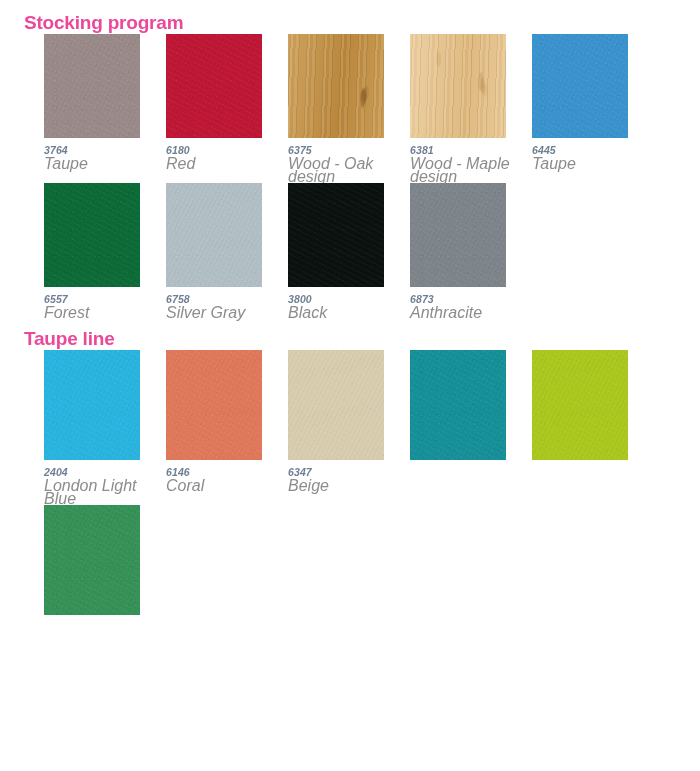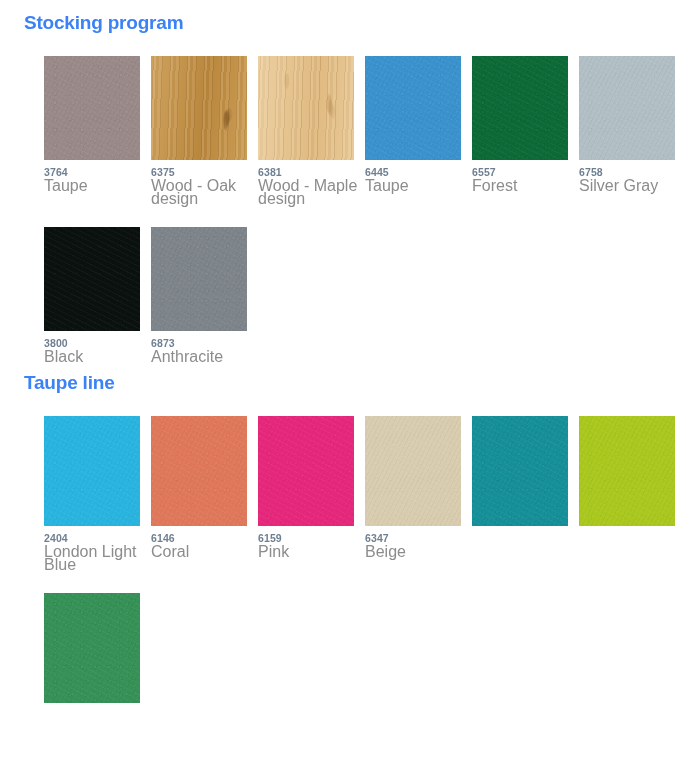--- a/index.html
+++ b/index.html
@@ -22,44 +22,45 @@
     box-sizing: border-box;
     padding: 0;
   }
 
   
   .section-title {
     font-family: "Liberation Sans", sans-serif;
     font-weight: bold;
     font-size: 19px;
     line-height: 22px;
-    color: #3b82f6;
+    color: #ec4899;
     letter-spacing: -0.2px;
     margin: 0;
     padding: 0 0 0 24px;
   }
   .section-stocking {
     padding-top: 12px;
   }
   .section-fullline {
     padding-top: 9px;
   }
 
   
   .swatch-grid {
     display: flex;
     flex-wrap: wrap;
     padding-left: 44px;
     padding-right: 8px;
     box-sizing: border-box;
   }
   .swatch-cell {
-    width: 107px;
-    margin-top: 22px;
+    width: 122px;
+    margin-top: 0;
     box-sizing: border-box;
+    font-style: italic;
   }
   .swatch-chip {
     width: 96px;
     height: 104px;
     position: relative;
     overflow: hidden;
     border: 0;
   }
   .swatch-grid.fullline .swatch-chip {
     height: 110px;
@@ -151,20 +152,25 @@
 
   <h2 class="section-title section-stocking">Stocking program</h2>
 
   <div class="swatch-grid stocking" id="grid-0">
       <div class="swatch-cell">
         <div class="swatch-chip grain" style="background: rgb(154, 139, 138);"></div>
         <div class="swatch-code">3764</div>
         <div class="swatch-name">Taupe</div>
       </div>
       <div class="swatch-cell">
+        <div class="swatch-chip grain" style="background: rgb(191, 23, 53);"></div>
+        <div class="swatch-code">6180</div>
+        <div class="swatch-name">Red</div>
+      </div>
+      <div class="swatch-cell">
         <div class="swatch-chip wood" style="background: rgb(194, 143, 65);"></div>
         <div class="swatch-code">6375</div>
         <div class="swatch-name">Wood - Oak design</div>
       </div>
       <div class="swatch-cell">
         <div class="swatch-chip wood wood-maple" style="background: rgb(228, 191, 134);"></div>
         <div class="swatch-code">6381</div>
         <div class="swatch-name">Wood - Maple design</div>
       </div>
       <div class="swatch-cell">
@@ -201,25 +207,20 @@
         <div class="swatch-chip grain" style="background: rgb(41, 181, 224);"></div>
         <div class="swatch-code">2404</div>
         <div class="swatch-name">London Light Blue</div>
       </div>
       <div class="swatch-cell">
         <div class="swatch-chip grain" style="background: rgb(224, 121, 91);"></div>
         <div class="swatch-code">6146</div>
         <div class="swatch-name">Coral</div>
       </div>
       <div class="swatch-cell">
-        <div class="swatch-chip grain" style="background: rgb(230, 40, 124);"></div>
-        <div class="swatch-code">6159</div>
-        <div class="swatch-name">Pink</div>
-      </div>
-      <div class="swatch-cell">
         <div class="swatch-chip grain" style="background: rgb(217, 205, 176);"></div>
         <div class="swatch-code">6347</div>
         <div class="swatch-name">Beige</div>
       </div>
       <div class="swatch-cell">
         <div class="swatch-chip grain" style="background: rgb(22, 144, 153);"></div>
       </div>
       <div class="swatch-cell">
         <div class="swatch-chip grain" style="background: rgb(170, 200, 30);"></div>
       </div>

